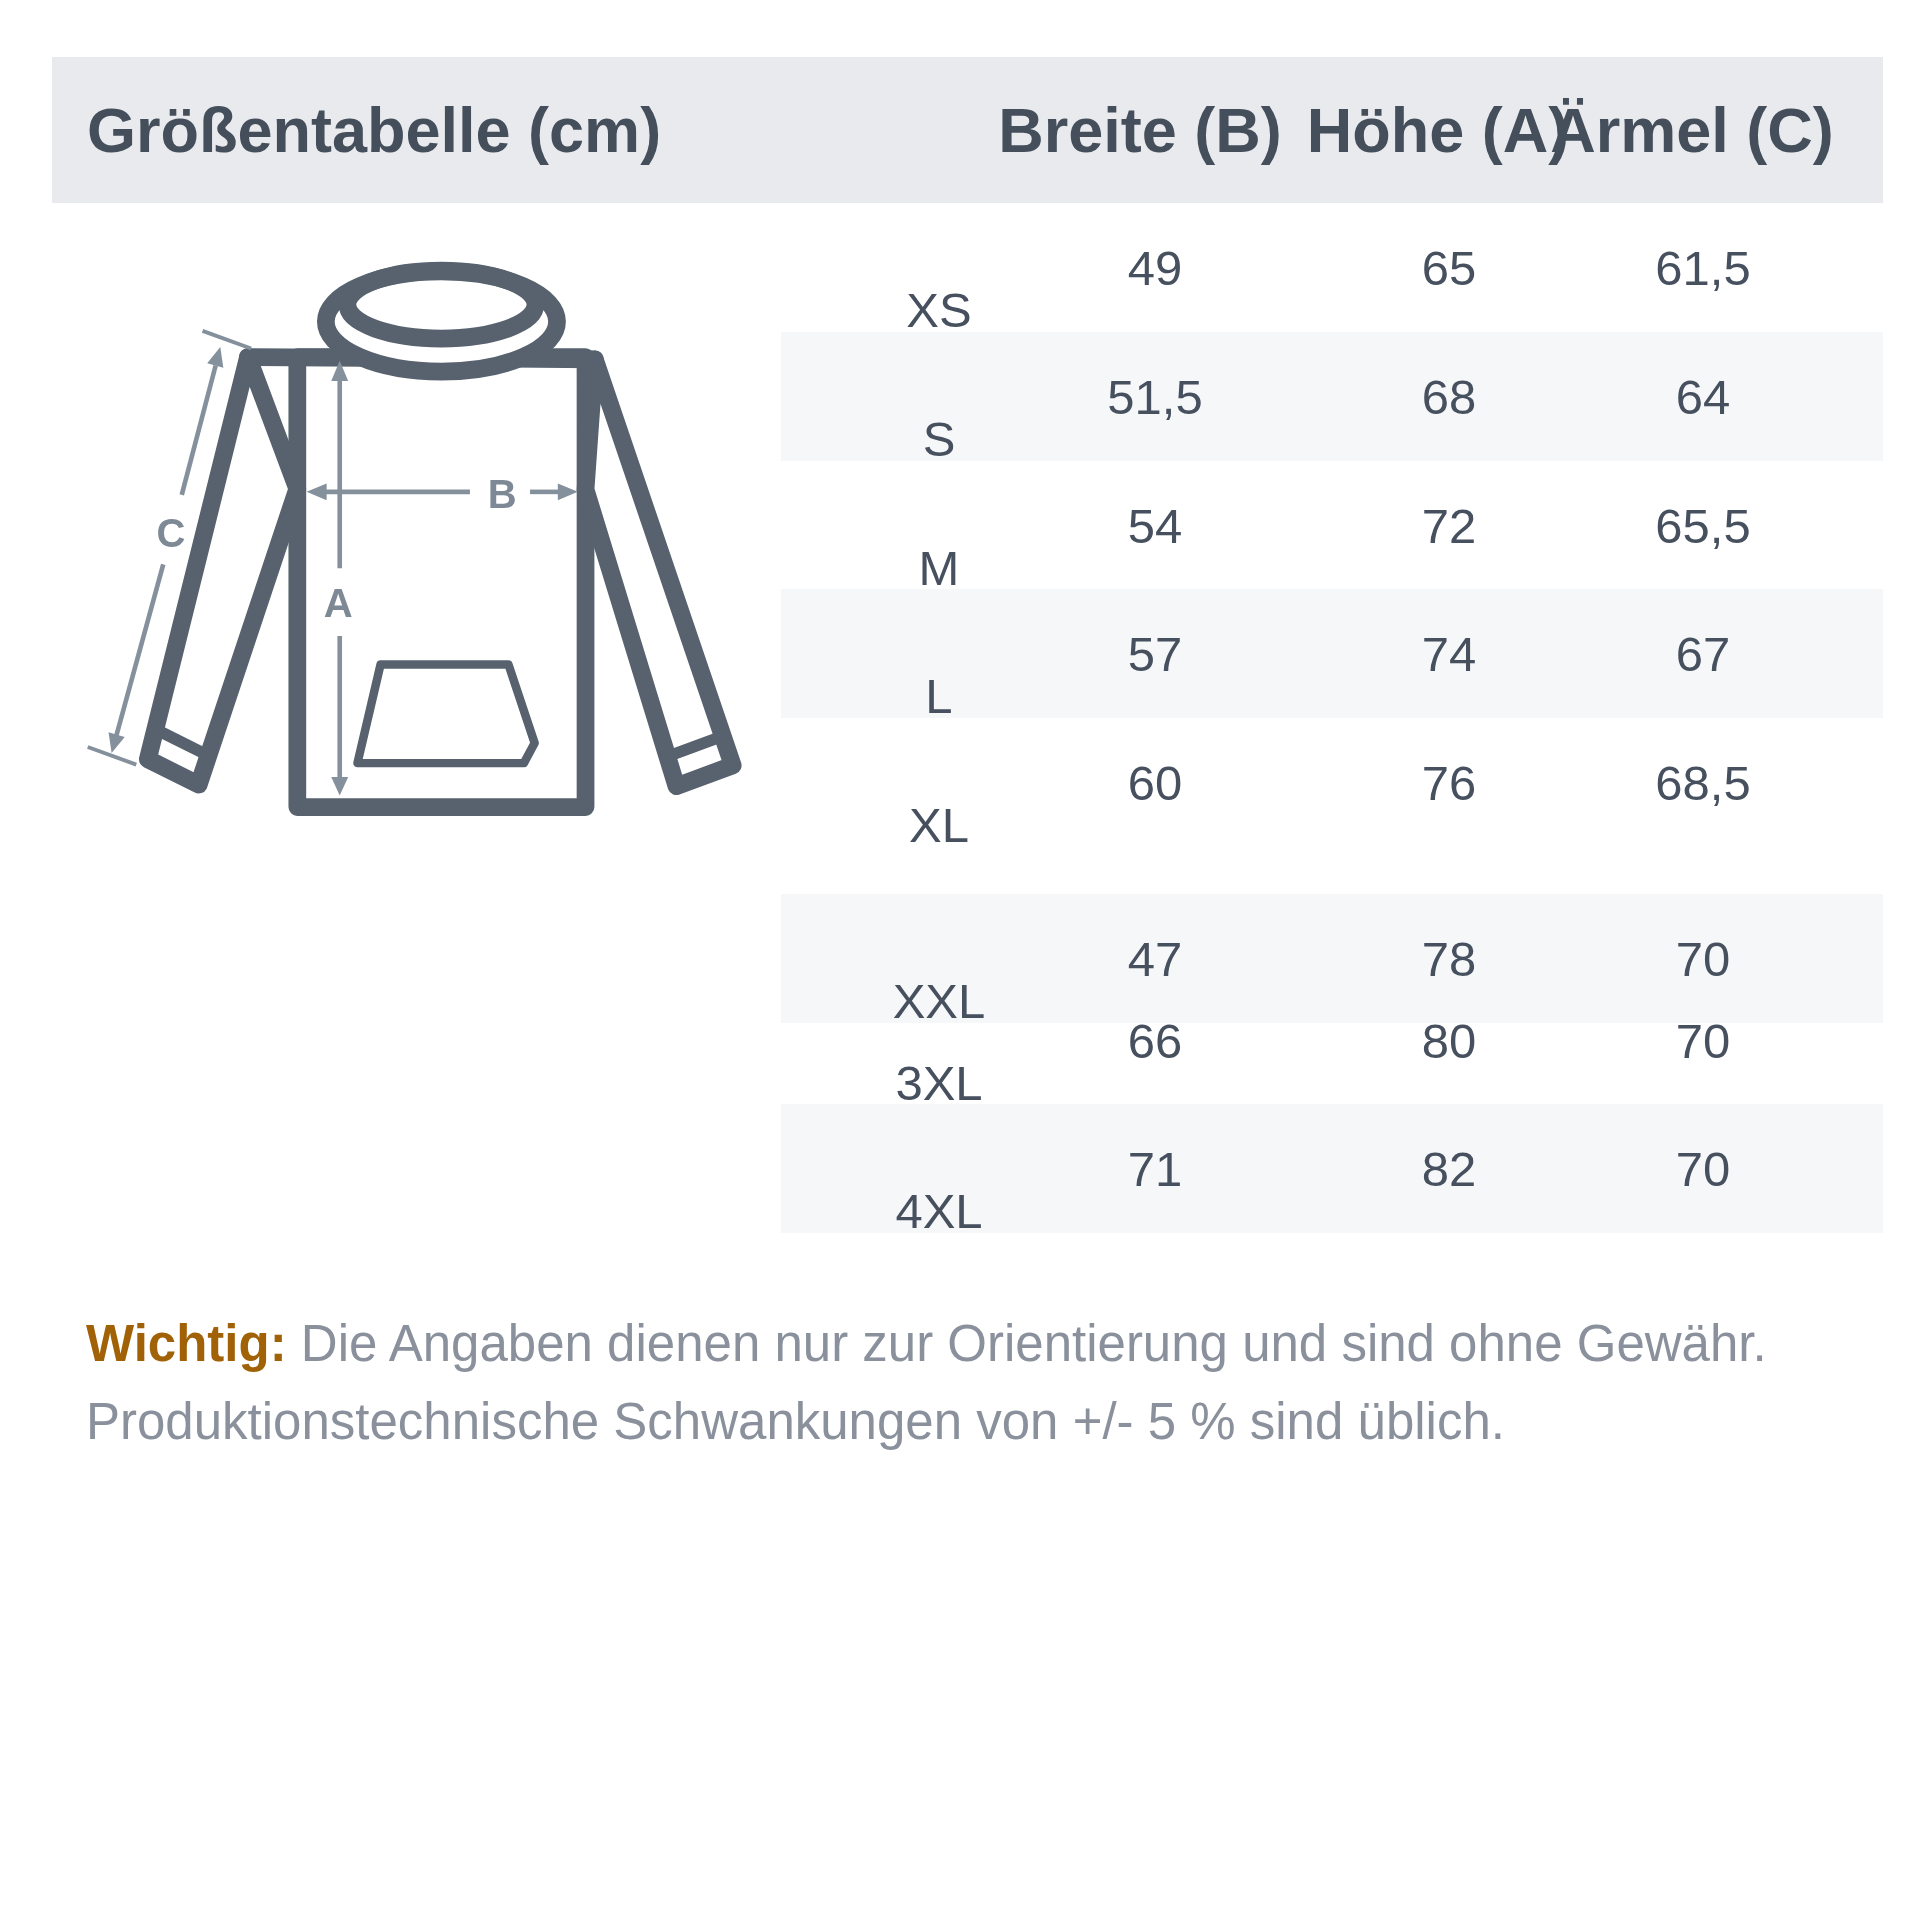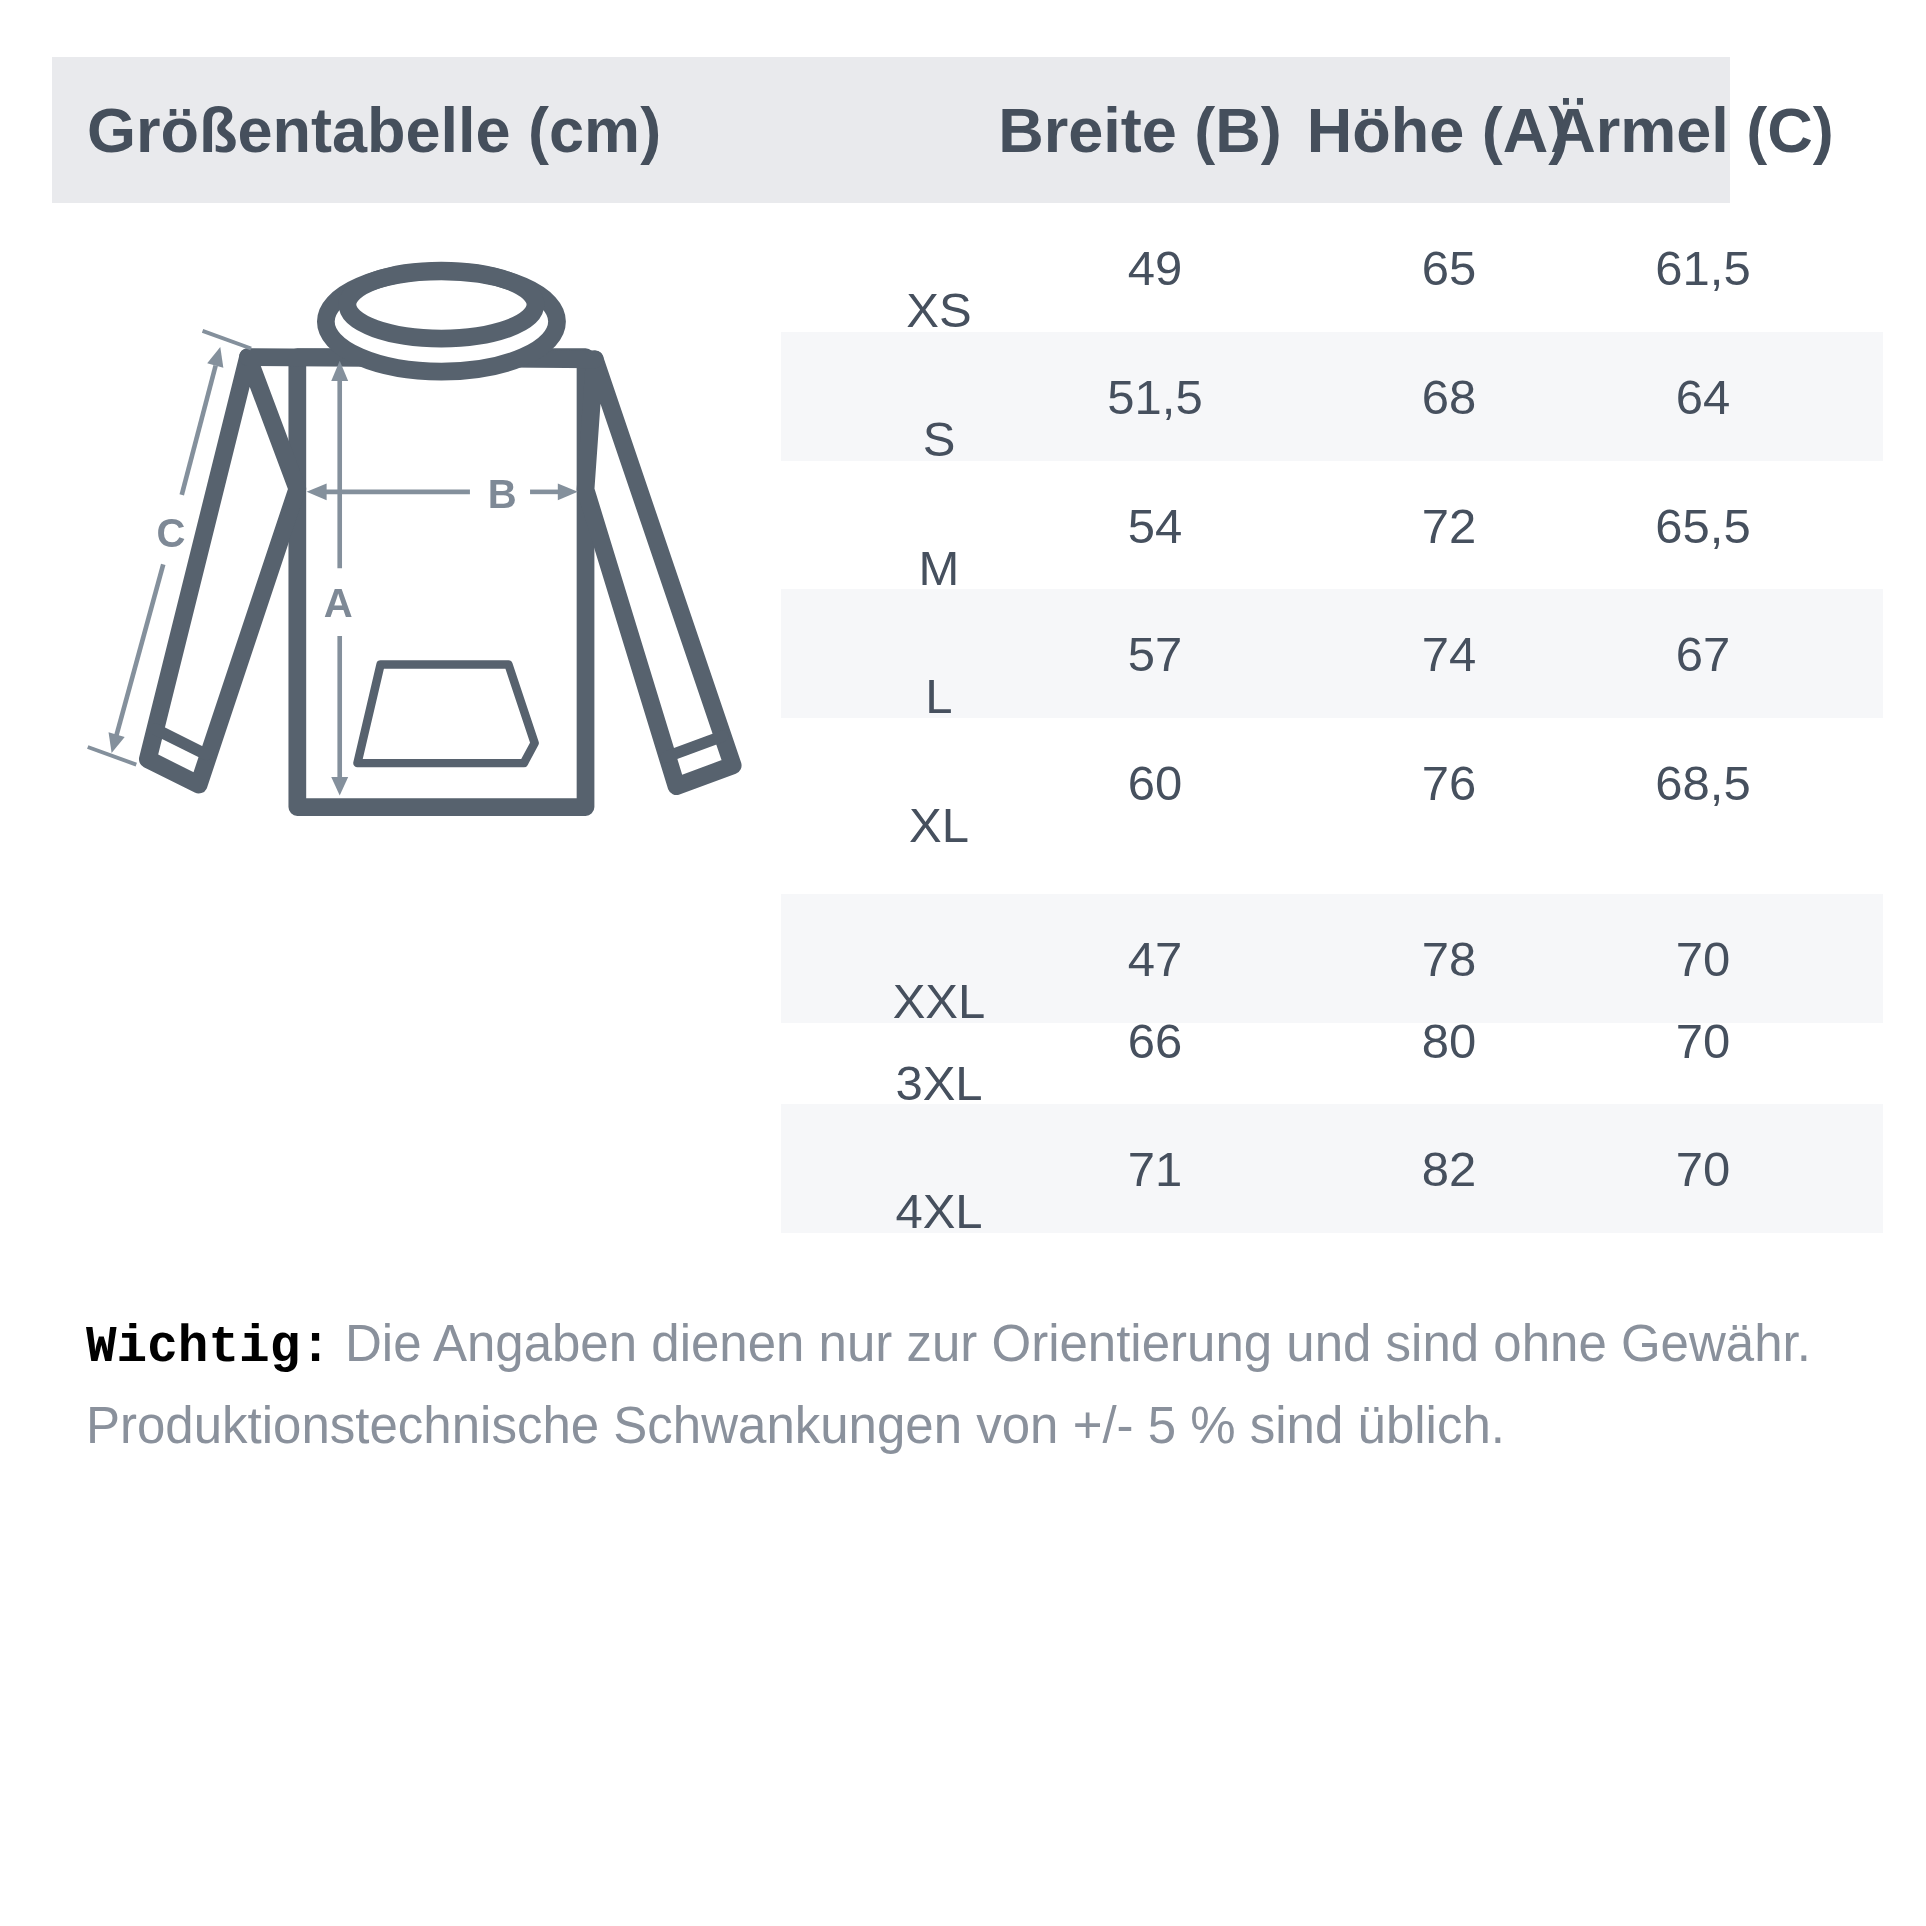--- a/index.html
+++ b/index.html
@@ -4,21 +4,21 @@
 <style>
   html,body{margin:0;padding:0;background:#ffffff;}
   body{
     width:1926px;height:1926px;position:relative;overflow:hidden;
     font-family:"Liberation Sans","DejaVu Sans",sans-serif;
   }
   .page{position:absolute;inset:0;background:#ffffff;}
 
   
   .header-bar{
-    position:absolute;left:52px;top:57px;width:1678px;height:146px;
+    position:absolute;left:52px;top:57px;width:1831px;height:146px;
     background:#e9eaed;
   }
   .page-title{
     position:absolute;left:35px;top:50%;transform:translateY(-50%);
     font-size:63px;font-weight:bold;color:#454f5c;white-space:nowrap;
   }
   .col-label{
     position:absolute;top:50%;transform:translate(-50%,-50%);
     font-size:63px;font-weight:bold;color:#454f5c;white-space:nowrap;
   }
@@ -50,21 +50,21 @@
   .diagram text{
     font-family:"Liberation Sans","DejaVu Sans",sans-serif;
     font-size:52px;font-weight:bold;fill:#7e8996;text-anchor:middle;
   }
 
   
   .note{
     position:absolute;left:86px;top:1254px;width:1834px;
     font-size:51px;line-height:1.52;color:#8a919c;
   }
-  .note b{font-weight:bold;color:#000000;font-family:Liberation Mono, monospace;}
+  .note b{font-weight:bold;color:#a16207;}
 </style>
 </head>
 <body>
 
 <div class="page">
 
   <div class="header-bar">
     <div class="page-title">Größentabelle (cm)</div>
     <span class="col-label b">Breite (B)</span>
     <span class="col-label a">Höhe (A)</span>

